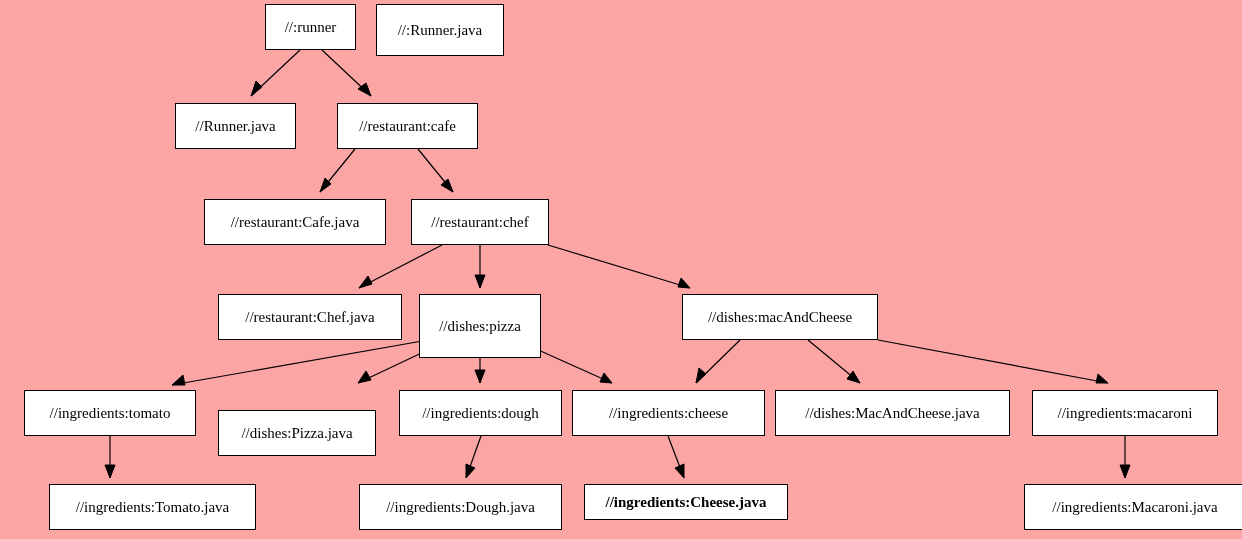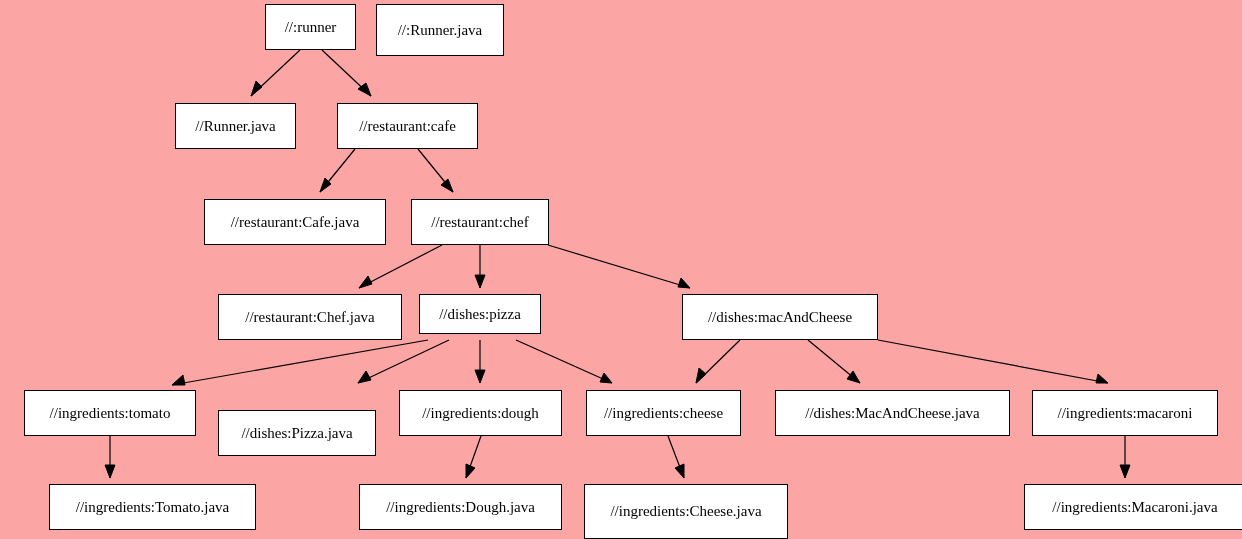--- a/index.html
+++ b/index.html
@@ -138,51 +138,51 @@
       </div>
       <div class="node" style="left: 204px; top: 199px; width: 182px; height: 46px; text-align: right;">
         <span class="node-label">//restaurant:Cafe.java</span>
       </div>
       <div class="node" style="left: 411px; top: 199px; width: 138px; height: 46px; align-items: center;">
         <span class="node-label">//restaurant:chef</span>
       </div>
       <div class="node" style="left: 218px; top: 294px; width: 184px; height: 46px;">
         <span class="node-label">//restaurant:Chef.java</span>
       </div>
-      <div class="node" style="left: 419px; top: 294px; width: 122px; height: 40px;">
+      <div class="node" style="left: 419px; top: 294px; width: 122px; height: 64px;">
         <span class="node-label">//dishes:pizza</span>
       </div>
       <div class="node" style="left: 682px; top: 294px; width: 196px; height: 46px;">
         <span class="node-label">//dishes:macAndCheese</span>
       </div>
       <div class="node" style="left: 24px; top: 390px; width: 172px; height: 46px;">
         <span class="node-label">//ingredients:tomato</span>
       </div>
       <div class="node" style="left: 218px; top: 390px; width: 158px; height: 46px; margin-top: 20px;">
         <span class="node-label">//dishes:Pizza.java</span>
       </div>
       <div class="node" style="left: 399px; top: 390px; width: 163px; height: 46px;">
         <span class="node-label">//ingredients:dough</span>
       </div>
-      <div class="node" style="left: 586px; top: 390px; width: 155px; height: 46px;">
+      <div class="node" style="left: 572px; top: 390px; width: 193px; height: 46px;">
         <span class="node-label">//ingredients:cheese</span>
       </div>
       <div class="node" style="left: 775px; top: 390px; width: 235px; height: 46px;">
         <span class="node-label">//dishes:MacAndCheese.java</span>
       </div>
       <div class="node" style="left: 1032px; top: 390px; width: 186px; height: 46px; text-align: right;">
         <span class="node-label">//ingredients:macaroni</span>
       </div>
       <div class="node" style="left: 5px; top: 484px; width: 207px; height: 46px; margin-left: 44px;">
         <span class="node-label">//ingredients:Tomato.java</span>
       </div>
       <div class="node" style="left: 359px; top: 484px; width: 203px; height: 46px;">
         <span class="node-label">//ingredients:Dough.java</span>
       </div>
-      <div class="node" style="left: 584px; top: 484px; width: 204px; height: 55px;">
+      <div class="node" style="left: 584px; top: 484px; width: 204px; height: 36px; font-weight: bold;">
         <span class="node-label">//ingredients:Cheese.java</span>
       </div>
       <div class="node" style="left: 1014px; top: 484px; width: 222px; height: 46px; margin-left: 10px;">
         <span class="node-label">//ingredients:Macaroni.java</span>
       </div>
     </div>
 
 </div>
 
 </body></html>

